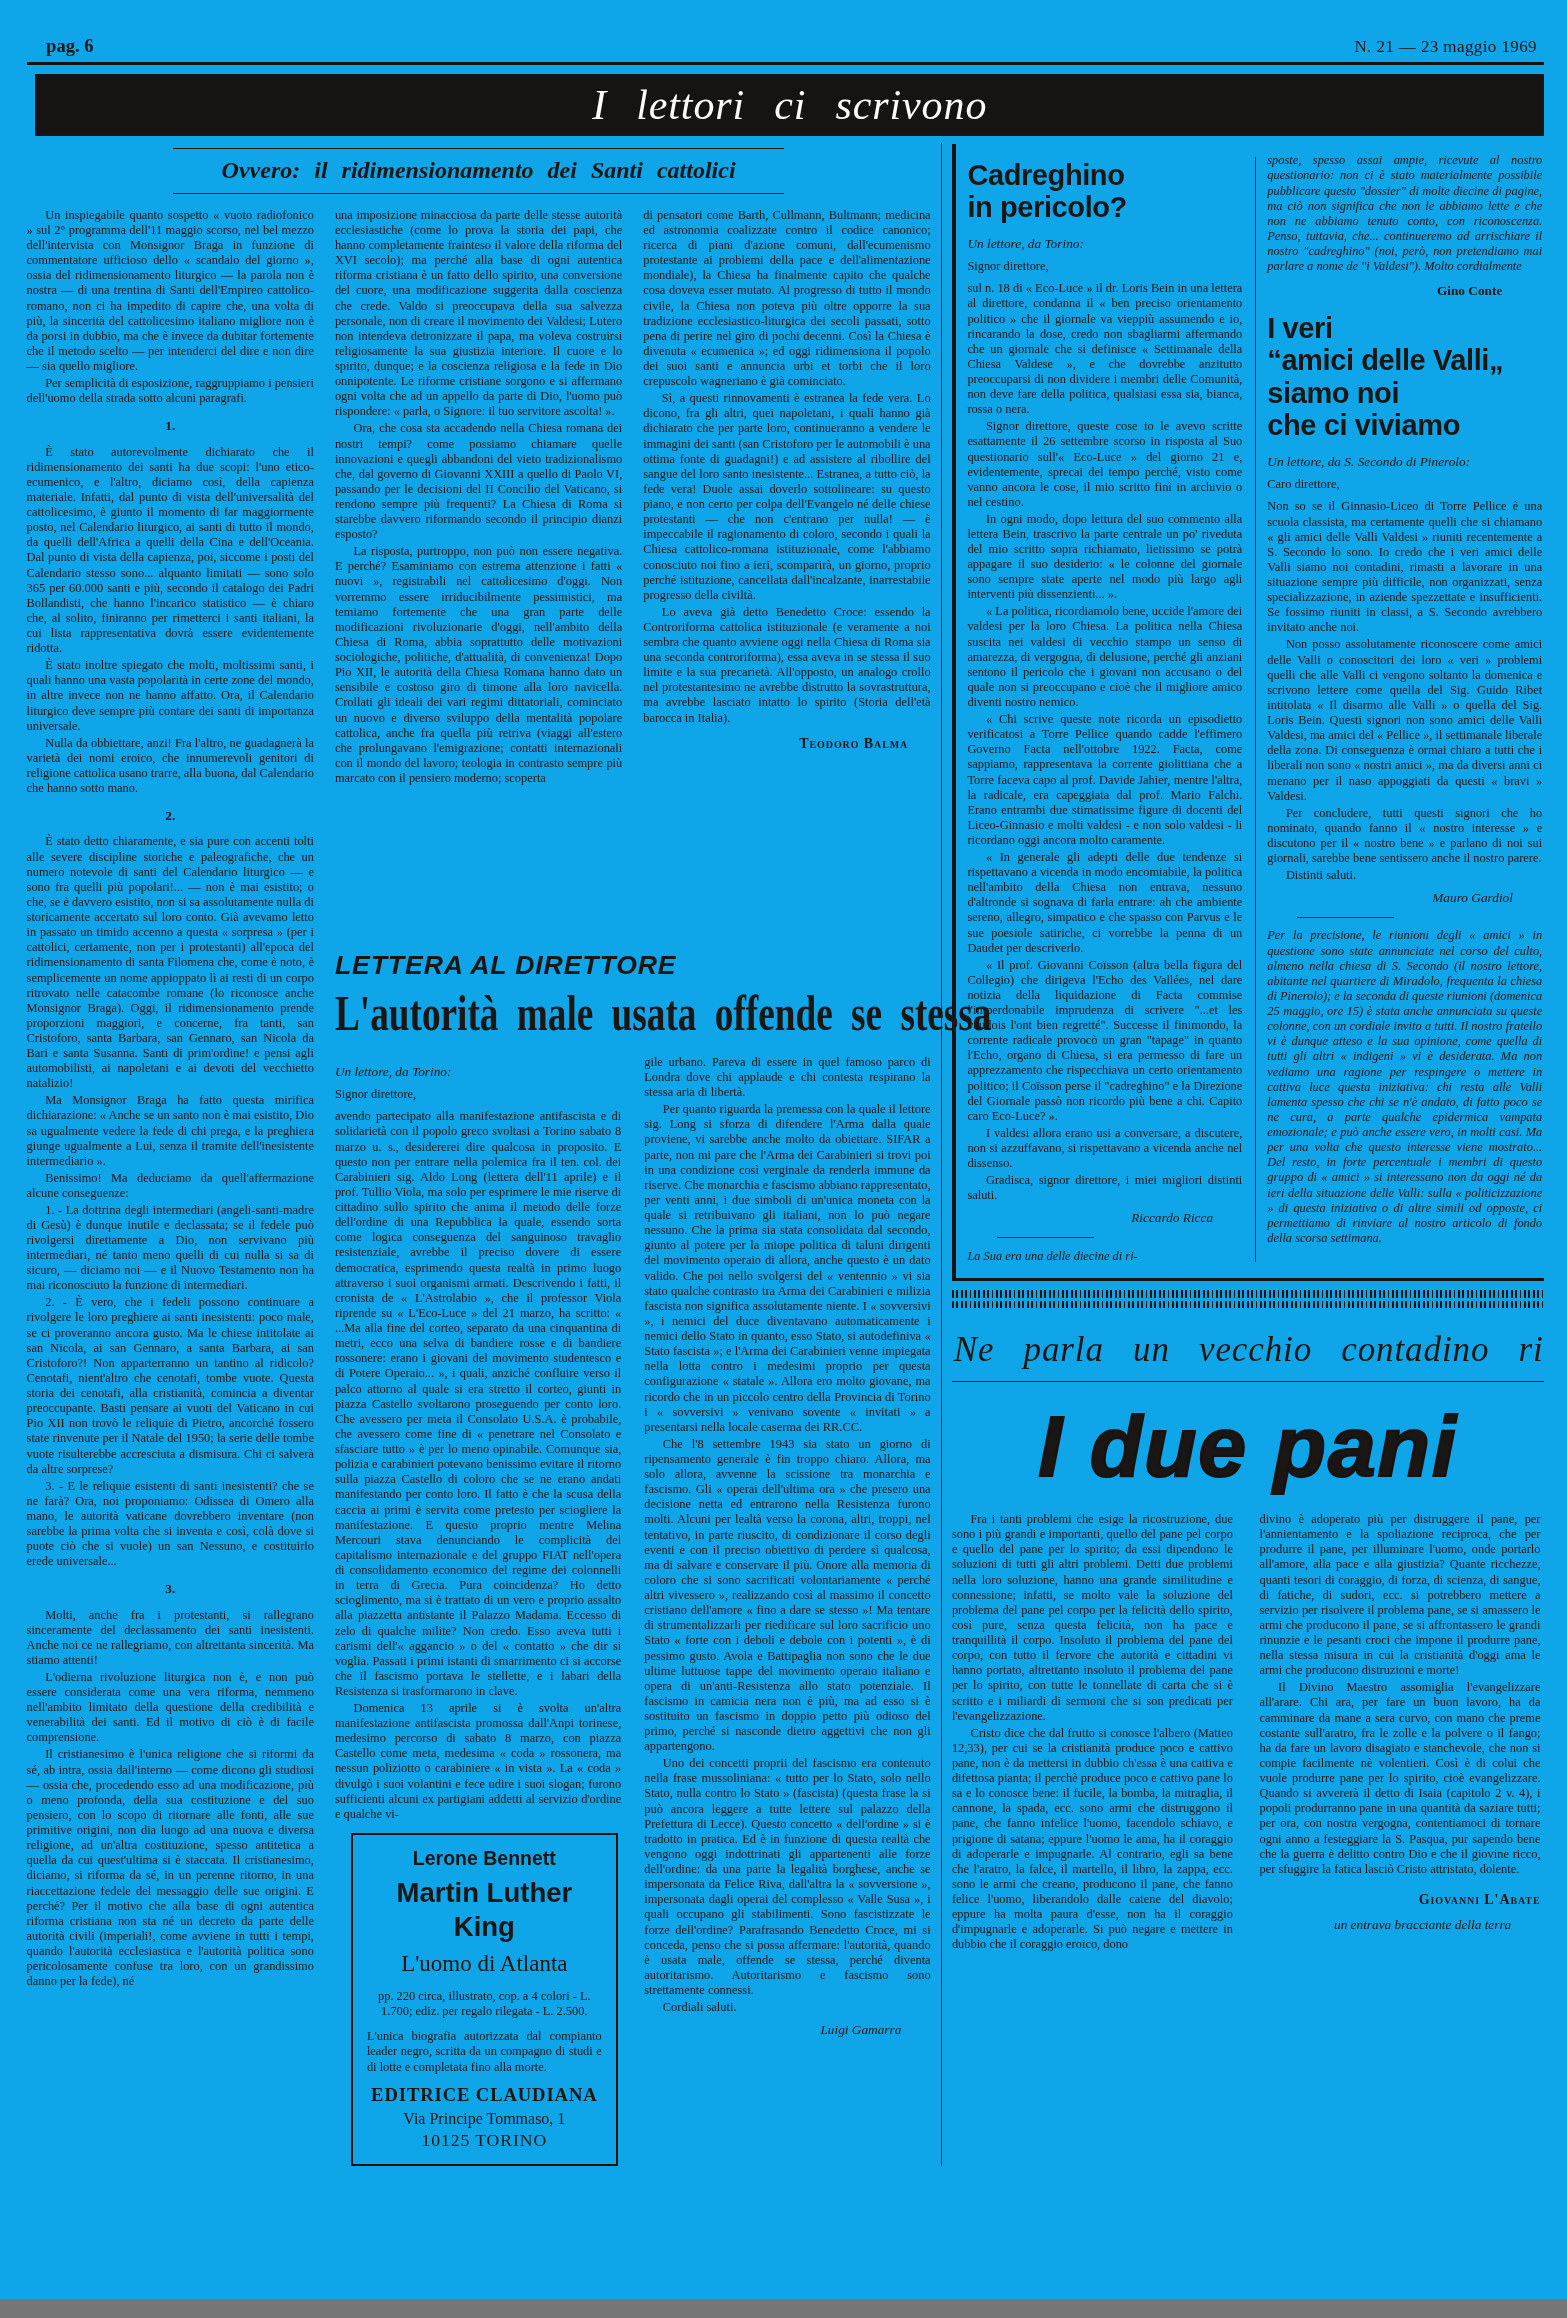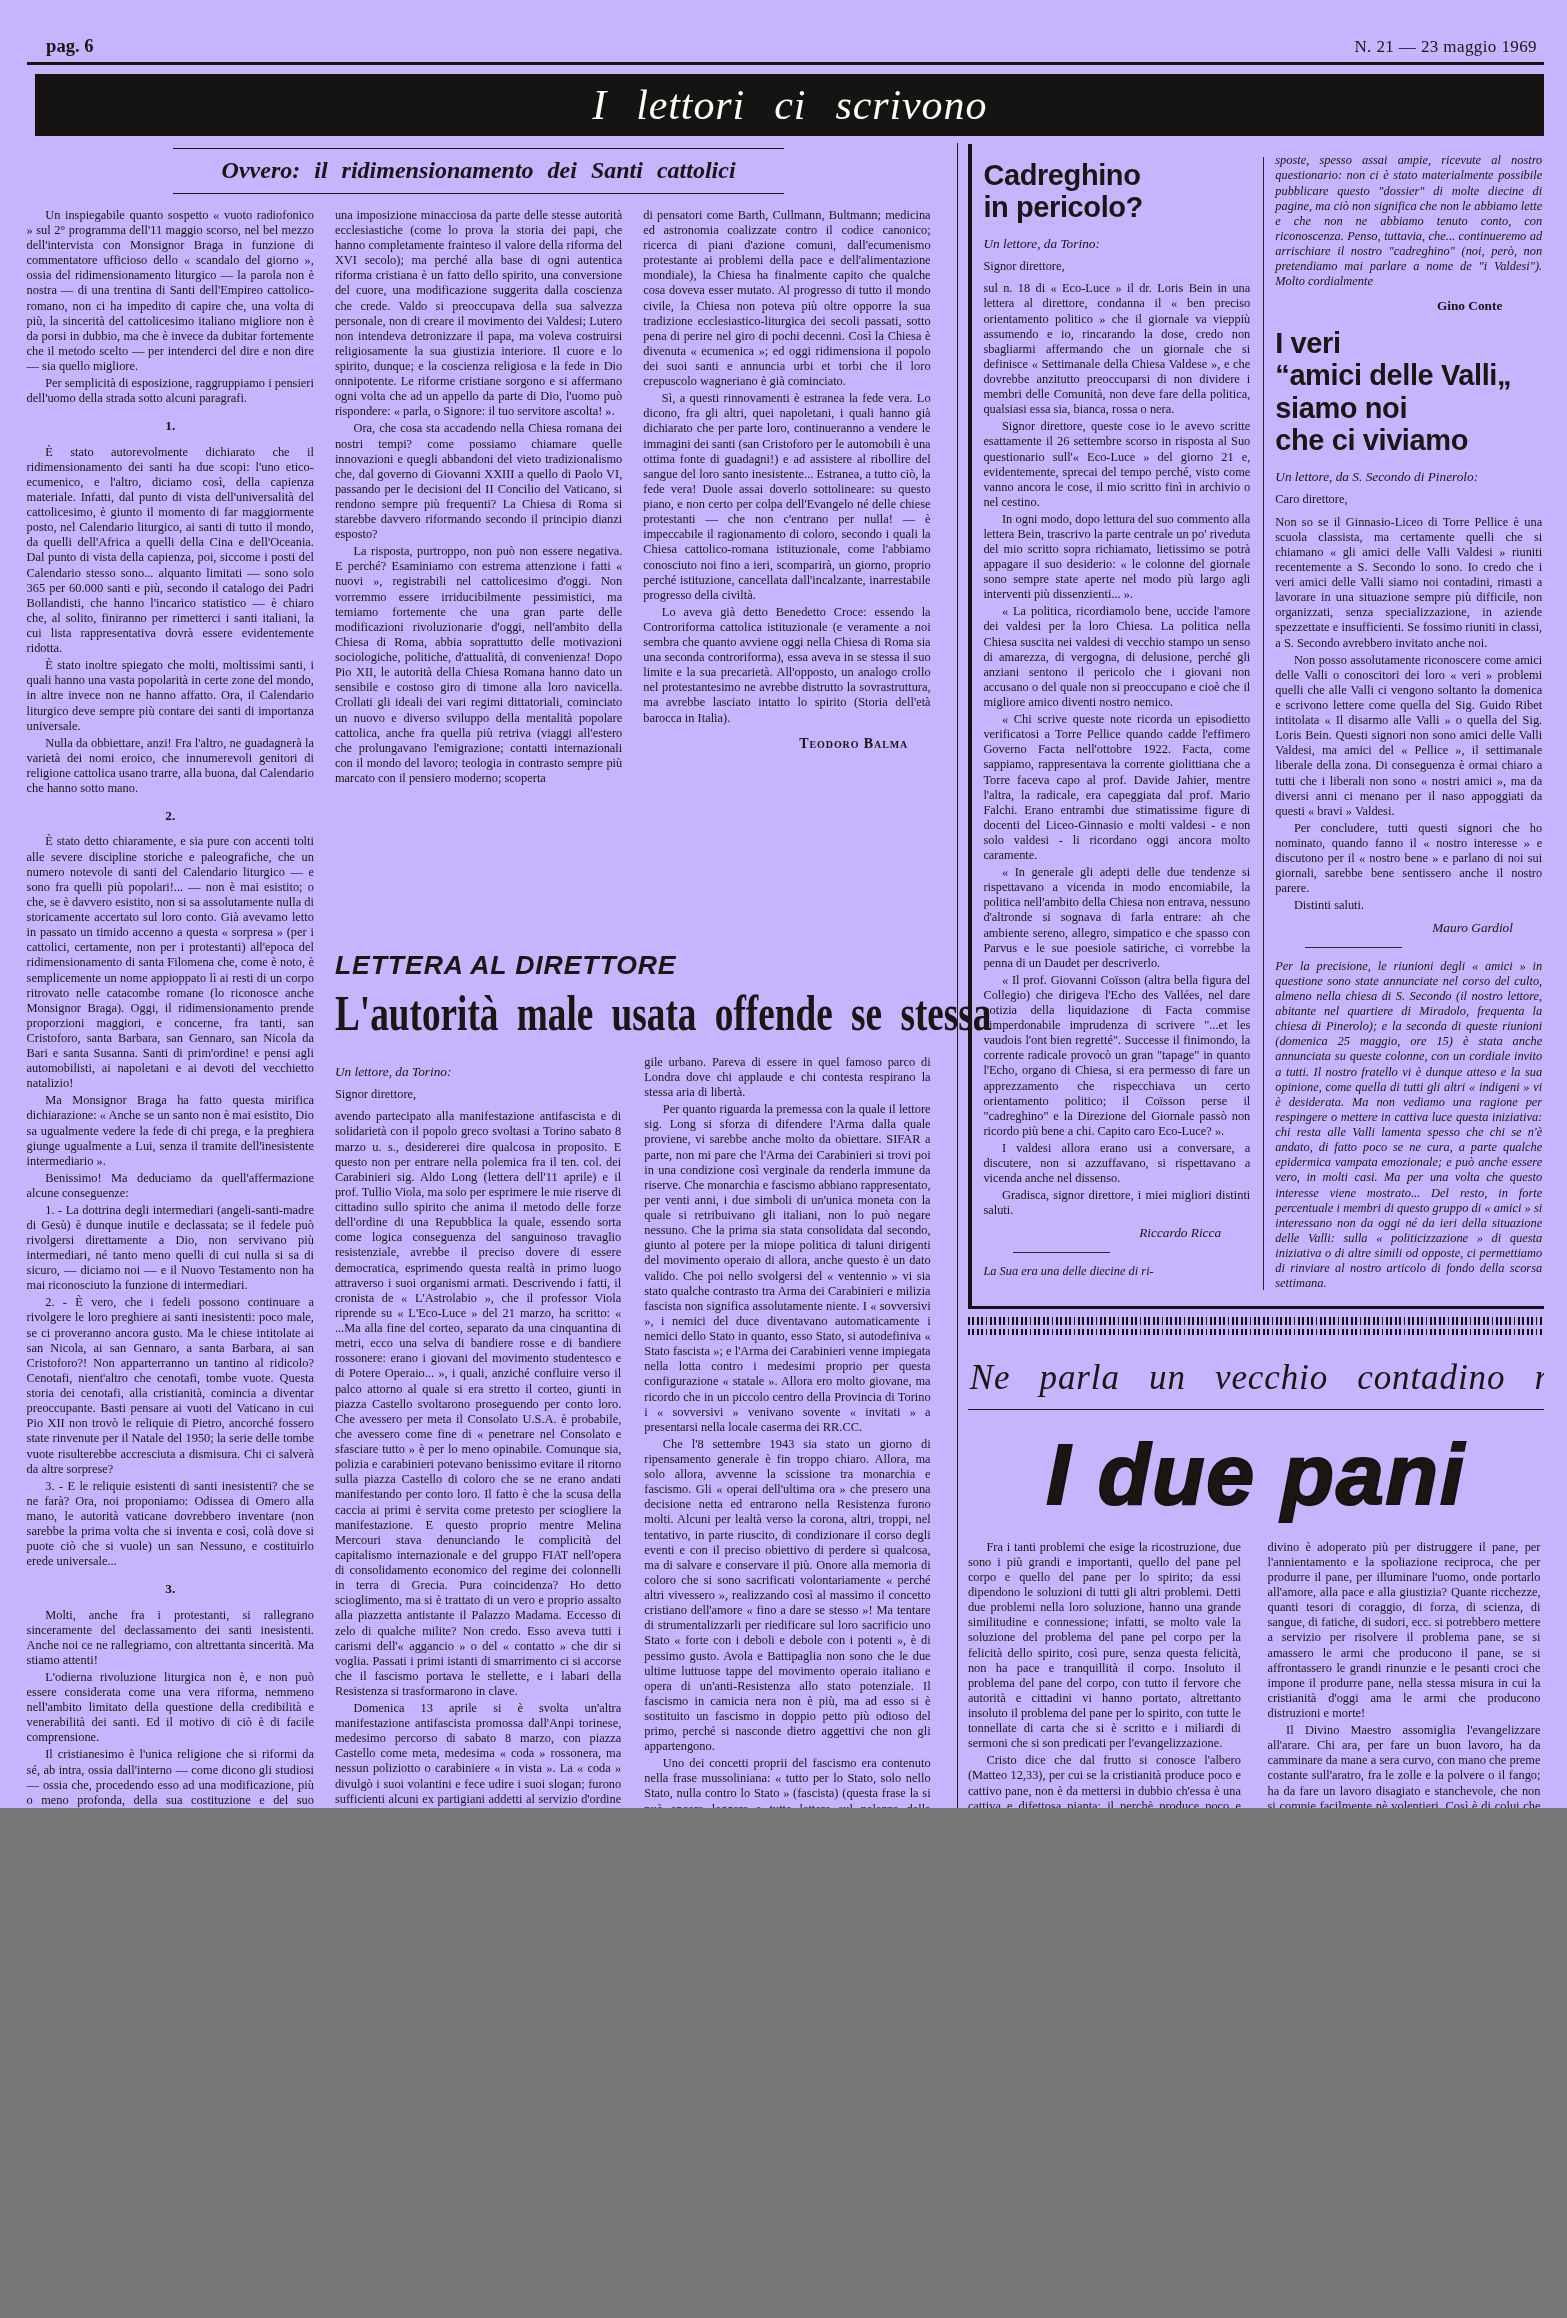--- a/index.html
+++ b/index.html
@@ -1,31 +1,31 @@
 <!DOCTYPE html>
 <html lang="it" style="font-size:14px"><head>
 <meta charset="utf-8">
 <style>
   html,body{margin:0;padding:0;background:#777;}
-  .page{width:1567px;height:1808px;background:#c4b5fd;color:#191613;position:relative;
+  .page{width:1567px;height:2299px;background:#0ea5e9;color:#191613;position:relative;
         font-family:"Liberation Serif","DejaVu Serif",serif;overflow:hidden;box-sizing:border-box;
         padding:12.4px 23px 0 26.6px;}
   
   .topbar{display:flex;justify-content:space-between;align-items:flex-end;
           border-bottom:3.5px solid #151311;padding:23px 7px 4.4px 19.5px;}
   .pagenum{font-weight:bold;font-size:18.6px;}
   .issue{font-size:17px;letter-spacing:0.4px;}
   
   .masthead{display:flex;align-items:stretch;margin-top:8.9px;}
   .masthead h1{margin:0;width:893px;font-family:"Liberation Sans","DejaVu Sans",sans-serif;
                font-weight:bold;font-size:61px;line-height:1.0;letter-spacing:-1.8px;padding-left:3.5px;}
   .banner{flex:1;background:#161412;color:#fdfcf8;display:flex;align-items:center;justify-content:center;
           font-style:italic;font-size:42px;word-spacing:17.7px;letter-spacing:0.9px;margin-left:8.9px;height:62px;}
   
-  .content{display:flex;margin-top:7px;gap:16px;}
+  .content{display:flex;margin-top:7px;}
   .left-section{width:904px;flex:none;}
   .right-section{flex:1;border-left:1.8px solid #25211d;margin-left:10.6px;padding-left:9.7px;min-width:0;}
   
   .subtitle{width:611px;margin:5.3px auto 14px auto;text-align:center;font-weight:bold;font-style:italic;
             font-size:24px;border-top:1.8px solid #1a1713;border-bottom:1.8px solid #1a1713;
             padding:8px 0 8.9px;word-spacing:8px;}
   
   .col{font-size:12.4px;line-height:1.22;text-align:justify;hyphens:auto;min-width:0;}
   .col p{margin:0 0 1.8px 0;}
   p.p{text-indent:1.5em;}

